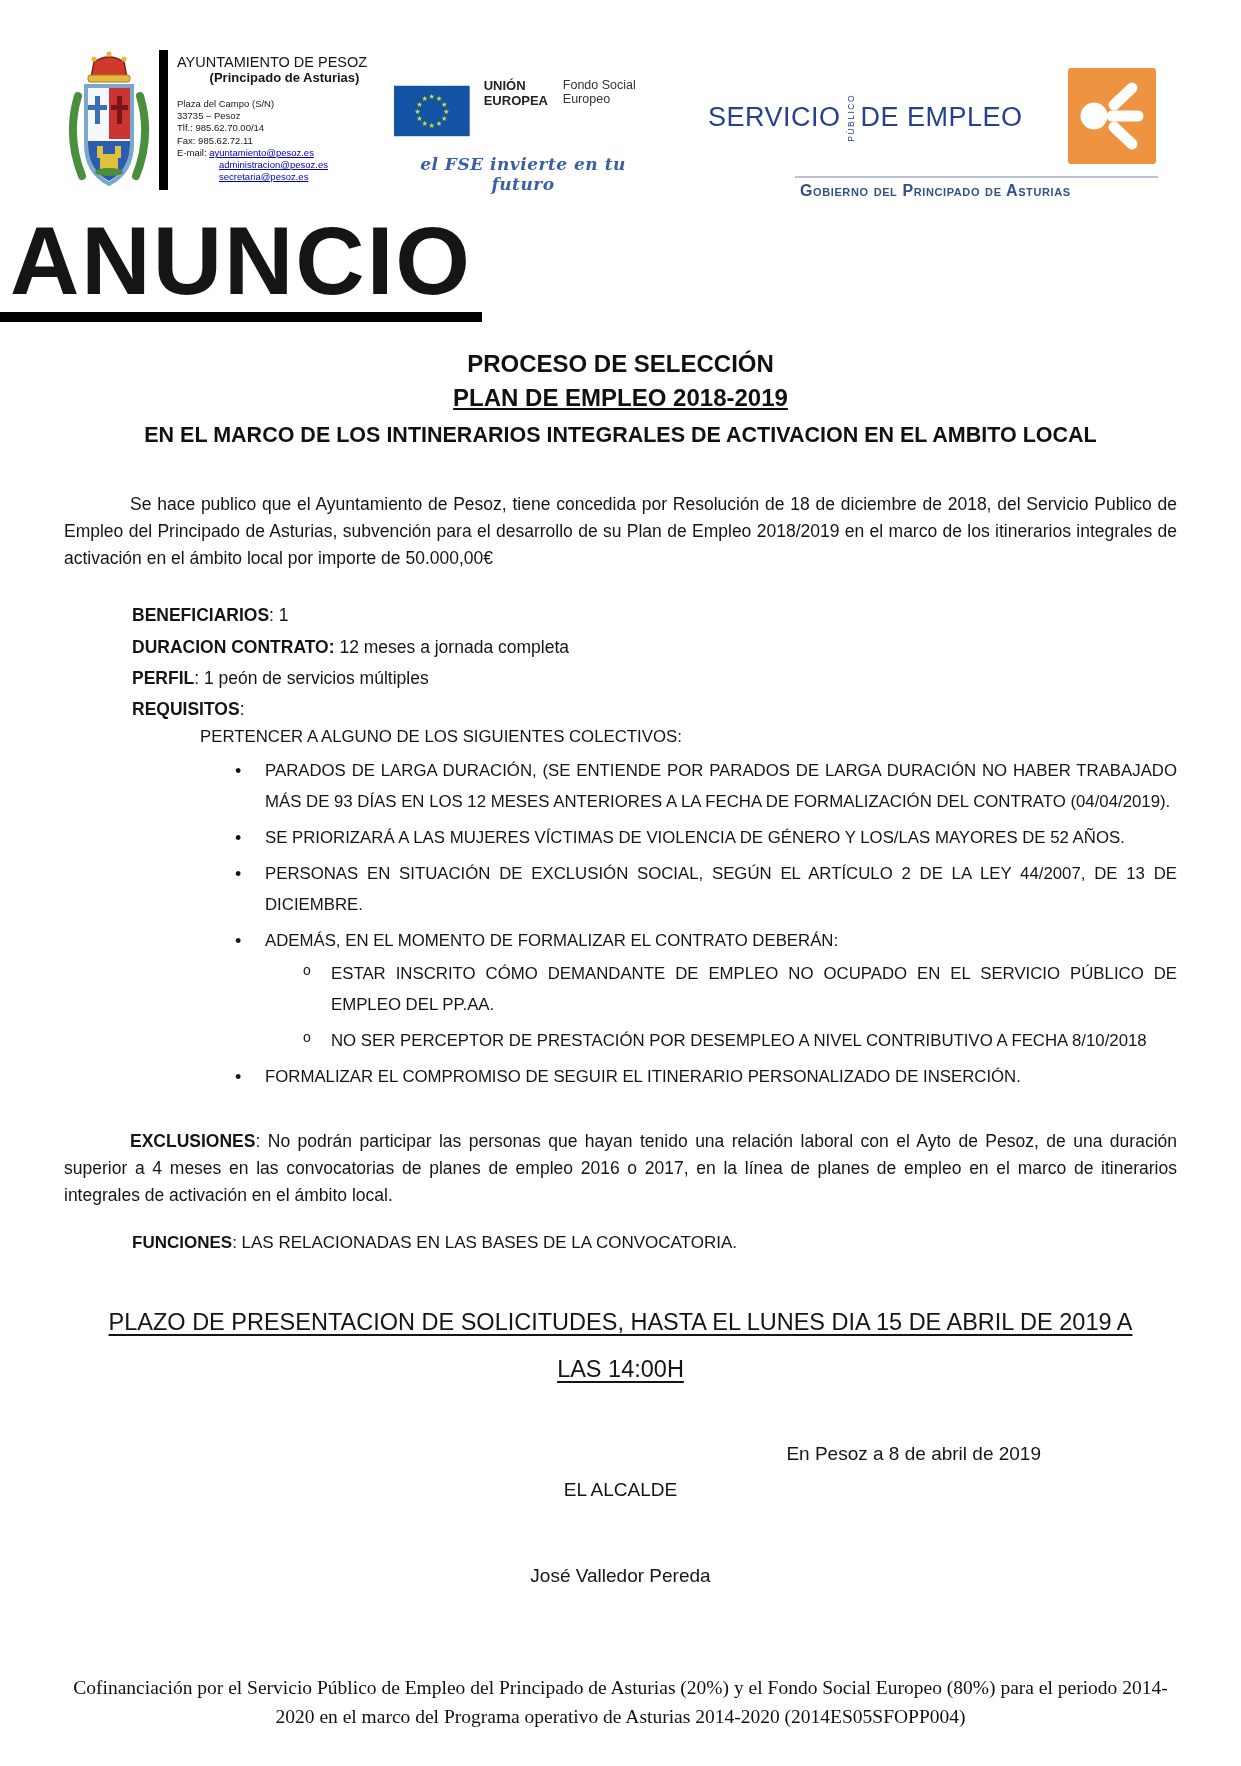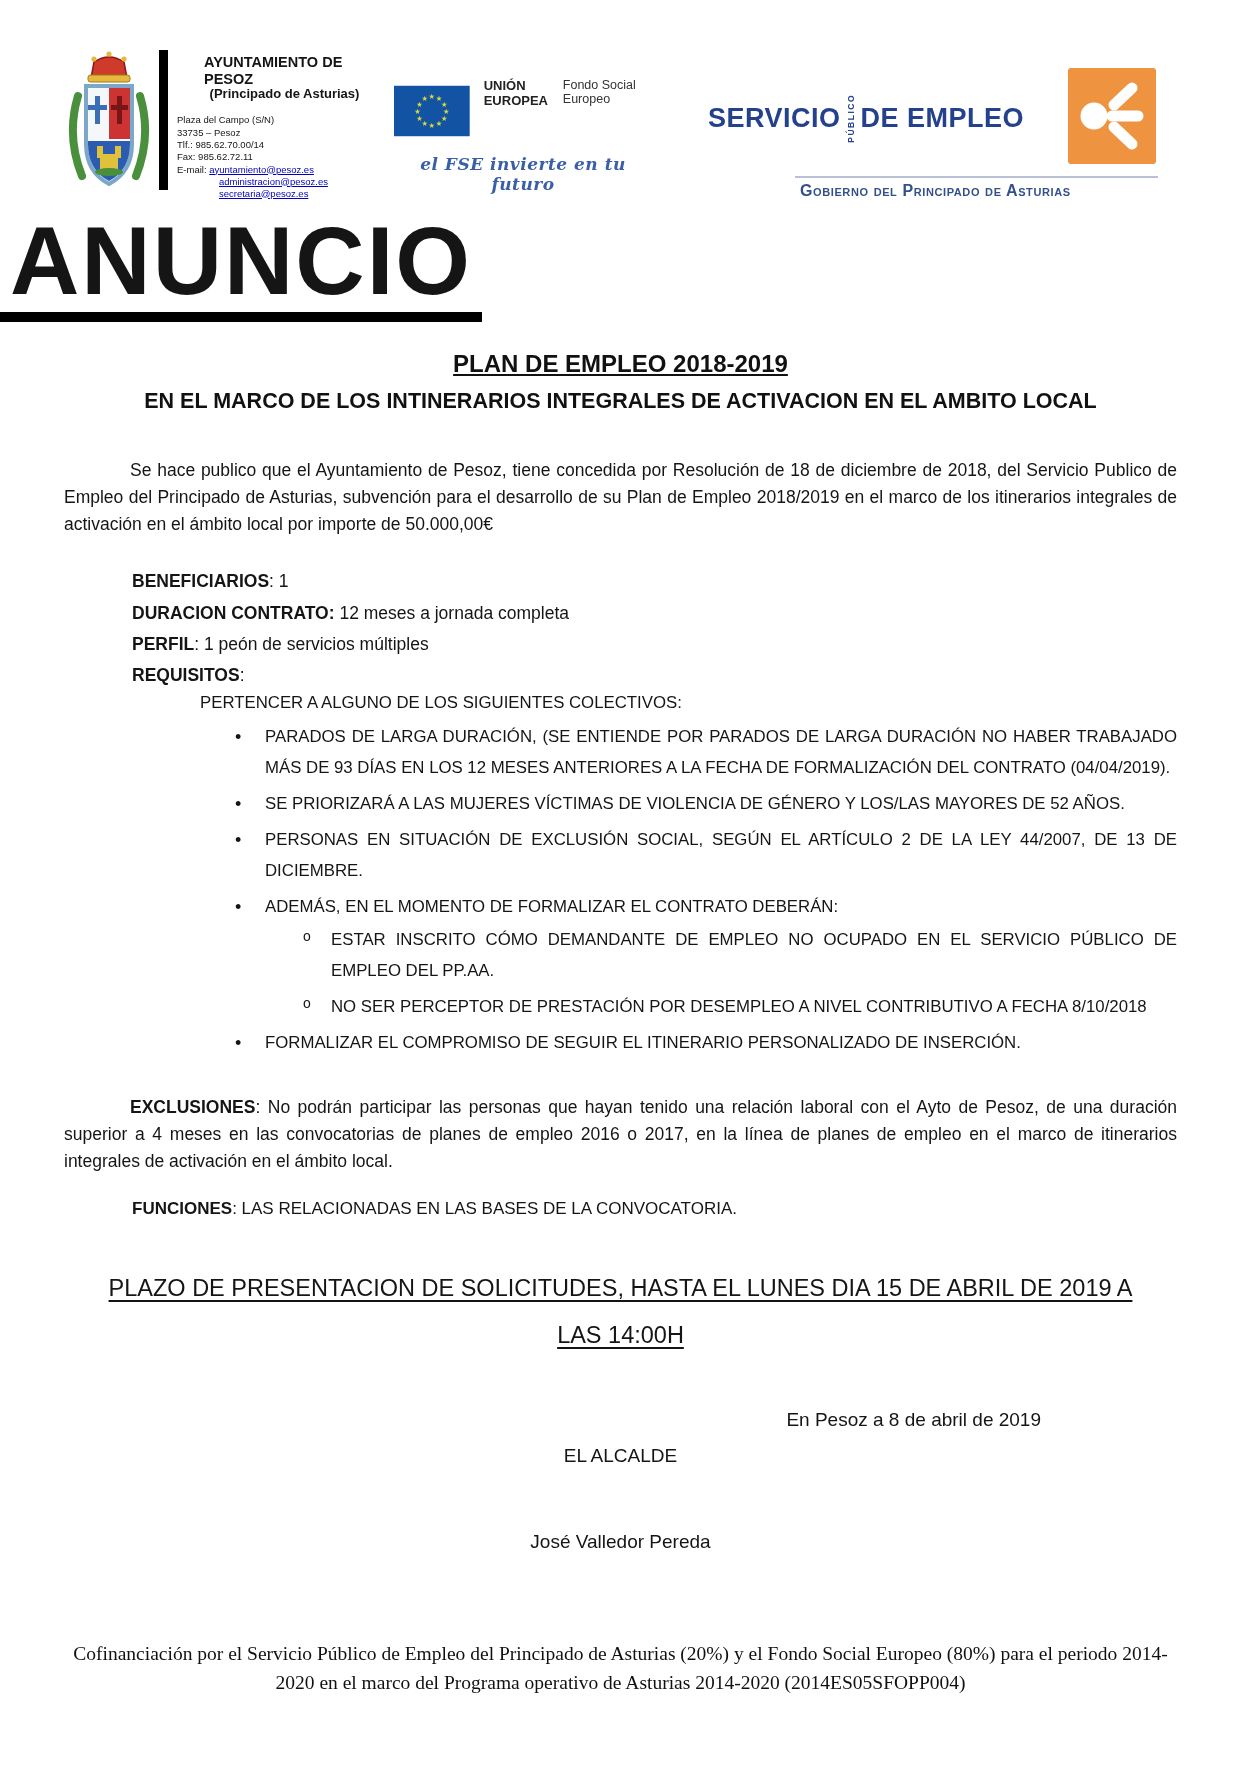--- a/index.html
+++ b/index.html
@@ -5,38 +5,38 @@
   html,body{margin:0;padding:0;background:#ffffff;}
   .page{width:1241px;min-height:1766px;margin:0 auto;background:#fff;color:#151515;
         font-family:"Liberation Sans",sans-serif;position:relative;box-sizing:border-box;padding-bottom:40px;}
 
   
   .letterhead{position:relative;height:212px;}
   .pesoz{position:absolute;left:64px;top:44px;display:flex;}
   .arms-svg{width:90px;height:150px;display:block;}
   .black-bar{width:9px;height:140px;background:#000;margin:6px 9px 0 5px;}
   .pesoz-text{padding-top:10px;width:215px;line-height:1.15;}
-  .org-name{font-weight:bold;font-size:14.5px;margin-left:27px;}
+  .org-name{font-weight:normal;font-size:14.5px;}
   .org-region{font-weight:bold;font-size:13px;text-align:center;}
   .addr{font-size:9.5px;margin-top:12px;line-height:1.3;}
   .email-row{font-size:9.5px;margin-top:1px;}
   .email-link{color:#0000bf;text-decoration:underline;display:inline-block;}
   .email-extra{display:block;margin-left:42px;margin-top:1px;}
 
   .eu{position:absolute;left:394px;top:76px;width:258px;}
   .eu-top{display:flex;}
   .eu-flag{width:105px;height:70px;display:block;}
   .eu-words{display:flex;flex-direction:row;justify-content:space-between;height:66px;margin-left:14px;padding:2px 0;}
   .eu-title{font-weight:bold;font-size:13px;color:#222;}
   .eu-sub{font-size:12.5px;color:#333;}
   .slogan{margin-top:8px;text-align:center;font-size:17px;color:#3a5fa8;font-style:italic;font-weight:bold;
           font-family:"DejaVu Serif",serif;letter-spacing:0.5px;}
 
   .sepe{position:absolute;left:700px;top:56px;width:462px;height:152px;}
-  .sepe-word{position:absolute;left:8px;top:38px;display:flex;align-items:center;color:#24418e;font-weight:bold;
+  .sepe-word{position:absolute;left:8px;top:38px;display:flex;align-items:center;color:#24418e;font-weight:normal;
              font-size:27px;letter-spacing:0.5px;white-space:nowrap;}
   .sepe-vert{writing-mode:vertical-rl;transform:rotate(180deg);font-size:8.5px;letter-spacing:1.5px;margin:0 5px;}
   .sepe-icon{position:absolute;right:6px;top:12px;width:88px;height:96px;display:block;}
   .sepe-rule{position:absolute;left:95px;right:4px;top:120px;height:2px;background:#b9c0d4;}
   .gobierno{position:absolute;left:100px;top:126px;font-variant:small-caps;color:#34508c;font-size:16px;
             font-weight:bold;letter-spacing:0.6px;}
 
   
   .anuncio-wrap{text-align:left;margin-top:0;}
   .anuncio{display:inline-block;font-size:96px;font-weight:800;letter-spacing:2px;line-height:1.02;
@@ -163,20 +163,21 @@
       <div class="sepe-rule"></div>
       <div class="gobierno">Gobierno del Principado de Asturias</div>
     </div>
   </div>
 
   <div class="anuncio-wrap">
     <span class="anuncio">ANUNCIO</span>
   </div>
 
   <div class="heading">
+    <div class="h-line1">PROCESO DE SELECCIÓN</div>
     <div class="h-line2">PLAN DE EMPLEO 2018-2019</div>
     <div class="h-line3">EN EL MARCO DE LOS INTINERARIOS INTEGRALES DE ACTIVACION EN EL AMBITO LOCAL</div>
   </div>
 
   <p class="intro">Se hace publico que el Ayuntamiento de Pesoz, tiene concedida por Resolución de 18 de diciembre de 2018, del Servicio Publico de Empleo del Principado de Asturias, subvención para el desarrollo de su Plan de Empleo 2018/2019 en el marco de los itinerarios integrales de activación en el ámbito local por importe de 50.000,00€</p>
 
   <div class="details">
     <div>
       <span class="d-label">BENEFICIARIOS</span><span>: 1</span>
     </div>

